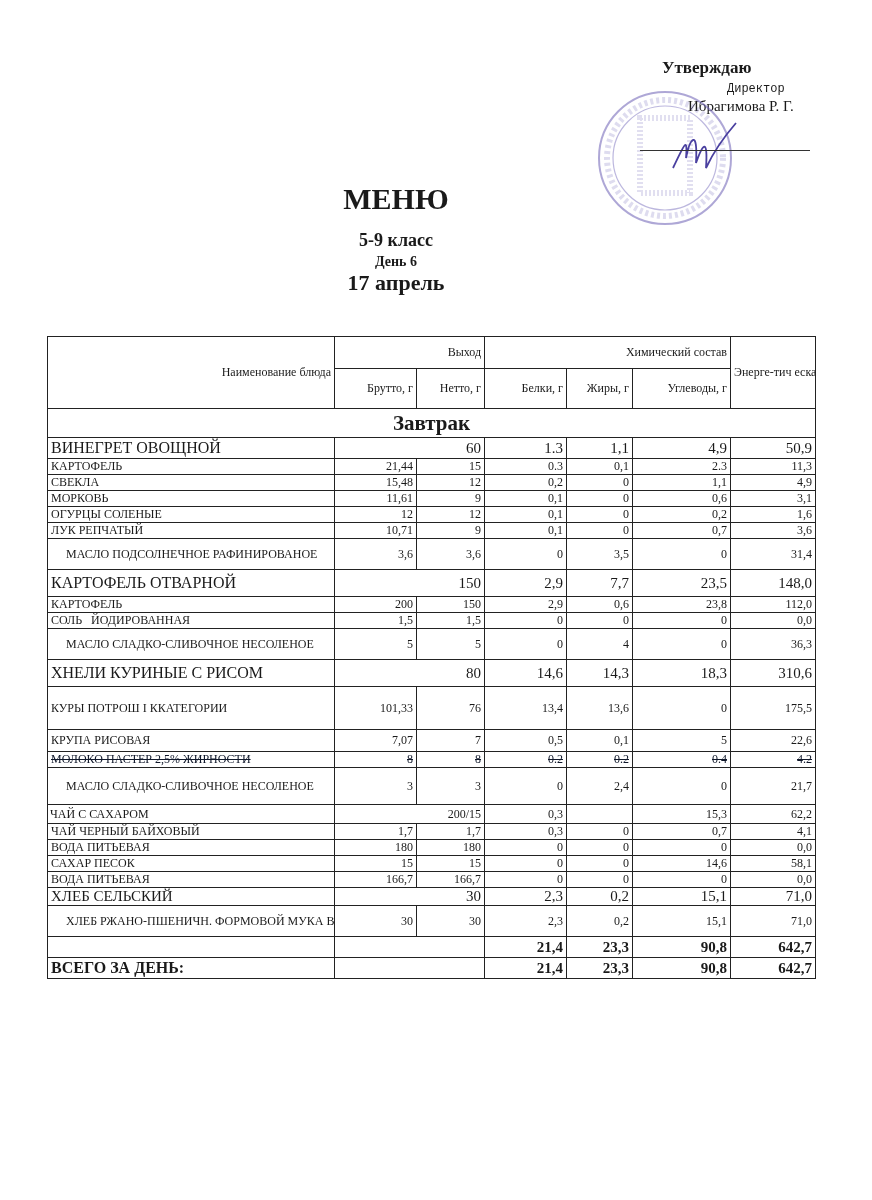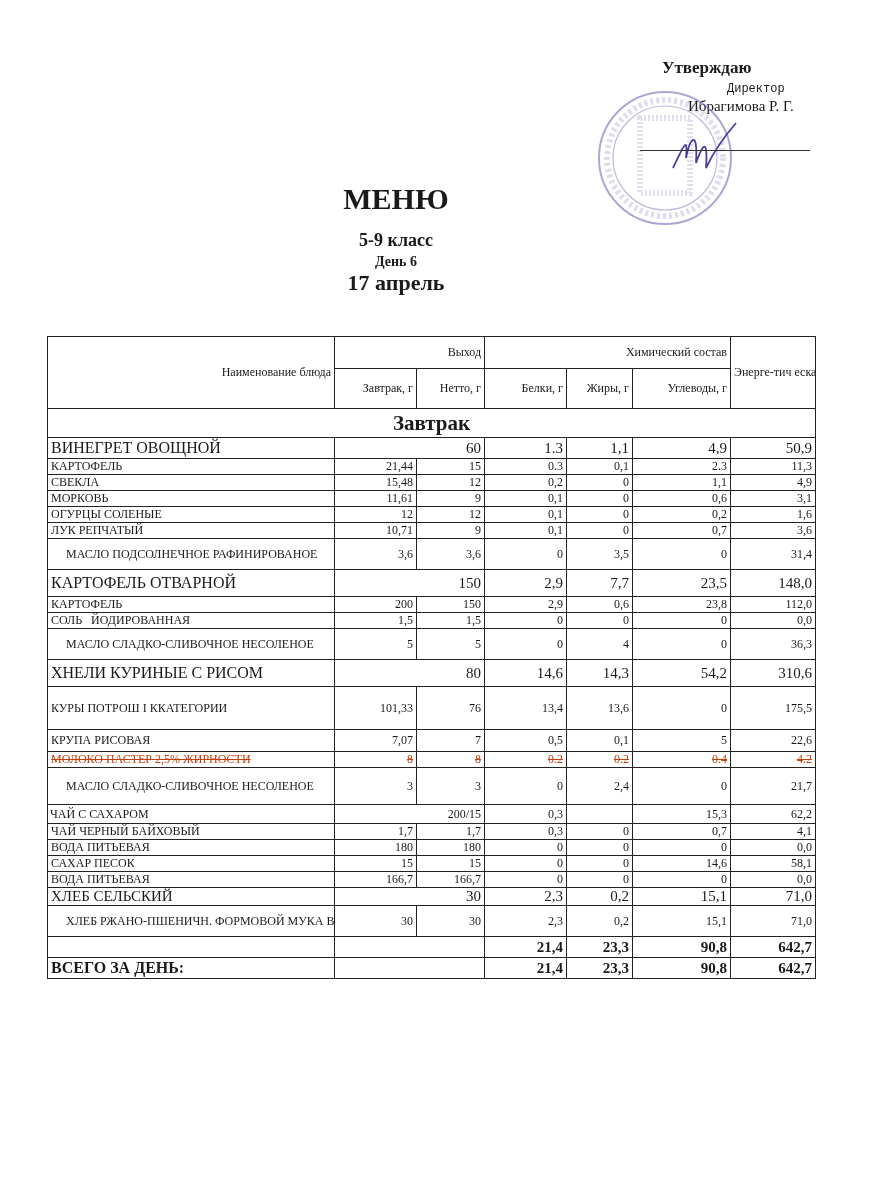--- a/index.html
+++ b/index.html
@@ -24,21 +24,21 @@
   th.wrap { white-space: normal; line-height: 15px; }
   td { font-family: "Liberation Serif", serif; font-size: 12px; text-align: right; }
   td.name { text-align: left; }
   td.dish { font-size: 16px; height: 20px; }
   td.dish-num { font-size: 15px; margin-left: 37px; }
   td.ing { padding-left: 18px; font-size: 12px; height: 14px; line-height: 13px; }
   td.ing2 { white-space: normal; line-height: 13px; height: 30px; text-indent: 15px; padding-left: 2px; margin-top: 6px; }
   td.section { font-size: 21px; font-weight: bold; text-align: center; height: 28px; padding-left: 240px; margin-top: 48px; }
   tr.total td { font-weight: bold; font-size: 15px; height: 20px; }
   td.big { height: 26px; }
-  td.struck { text-decoration: line-through; color: #c2410c; }
+  td.struck { text-decoration: line-through; color: #0f172a; }
 </style>
 </head>
 <body>
 
 <div class="approve">
   <div class="approve-title">Утверждаю</div>
   <div class="approve-role">Директор</div>
   <div class="approve-name">Ибрагимова Р. Г.</div>
 </div>
 
@@ -69,21 +69,21 @@
       <col style="width:85px">
   </colgroup>
   <tbody>
       <tr style="height:32px">
     <th rowspan="2">Наименование блюда</th>
     <th colspan="2">Выход</th>
     <th colspan="3">Химический состав</th>
     <th rowspan="2" class="wrap">Энерге-тич еская ценность, ккал</th>
   </tr>
   <tr style="height:40px">
-    <th>Завтрак, г</th>
+    <th>Брутто, г</th>
     <th>Нетто, г</th>
     <th>Белки, г</th>
     <th>Жиры, г</th>
     <th>Углеводы, г</th>
   </tr>
   <tr>
         <td colspan="7" class="section">Завтрак</td>
       </tr>
 
   <tr>
@@ -183,21 +183,21 @@
         <td>4</td>
         <td>0</td>
         <td>36,3</td>
       </tr>
 
   <tr>
     <td class="name dish big">ХНЕЛИ КУРИНЫЕ С РИСОМ</td>
     <td colspan="2" class="dish-num">80</td>
     <td class="dish-num">14,6</td>
     <td class="dish-num">14,3</td>
-    <td class="dish-num">54,2</td>
+    <td class="dish-num">18,3</td>
     <td class="dish-num">310,6</td>
   </tr>
   <tr style="height:43px">
         <td class="name ing">КУРЫ ПОТРОШ I ККАТЕГОРИИ</td>
         <td>101,33</td>
         <td>76</td>
         <td>13,4</td>
         <td>13,6</td>
         <td>0</td>
         <td>175,5</td>

